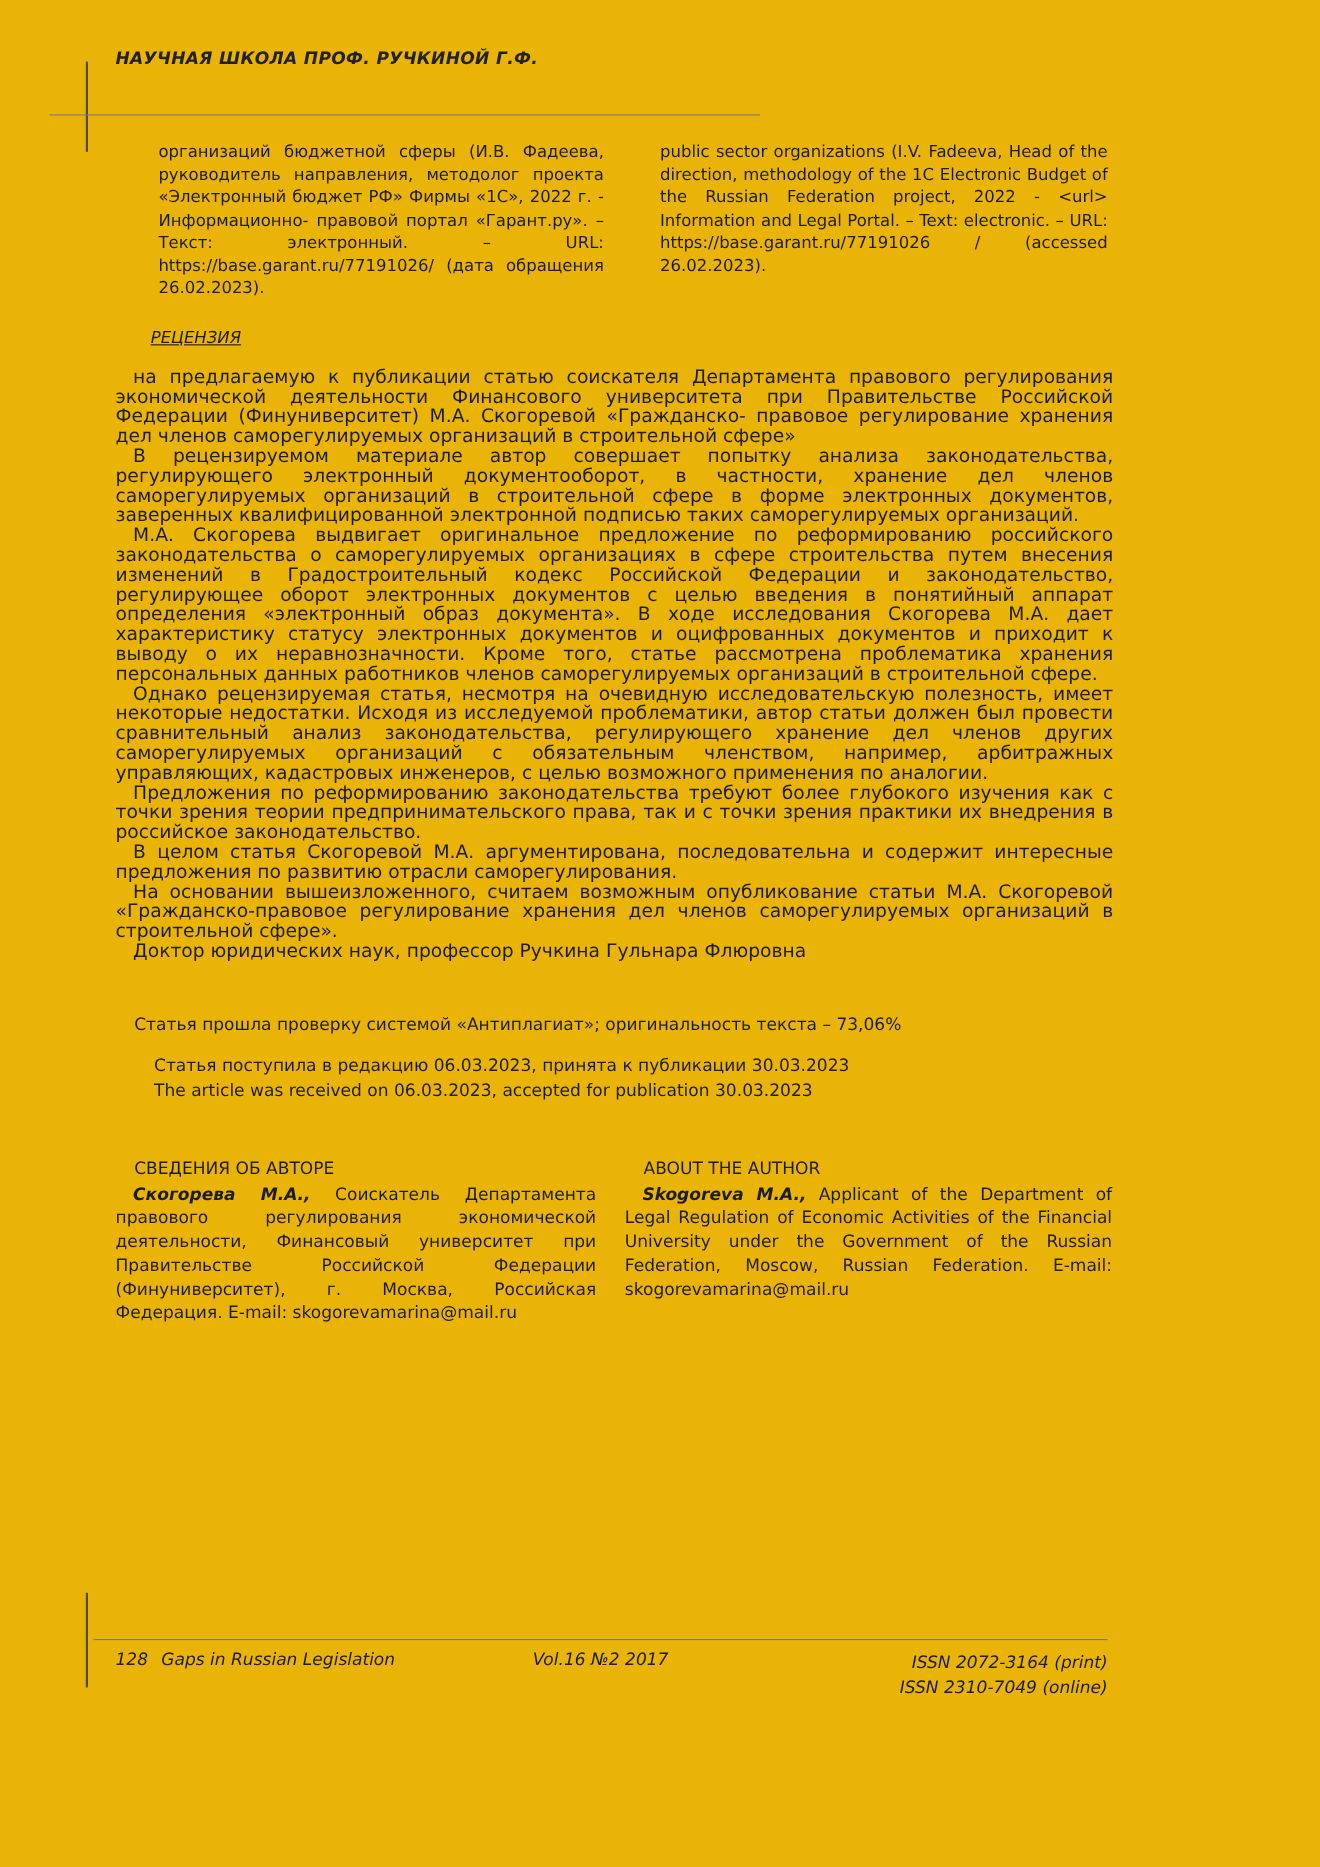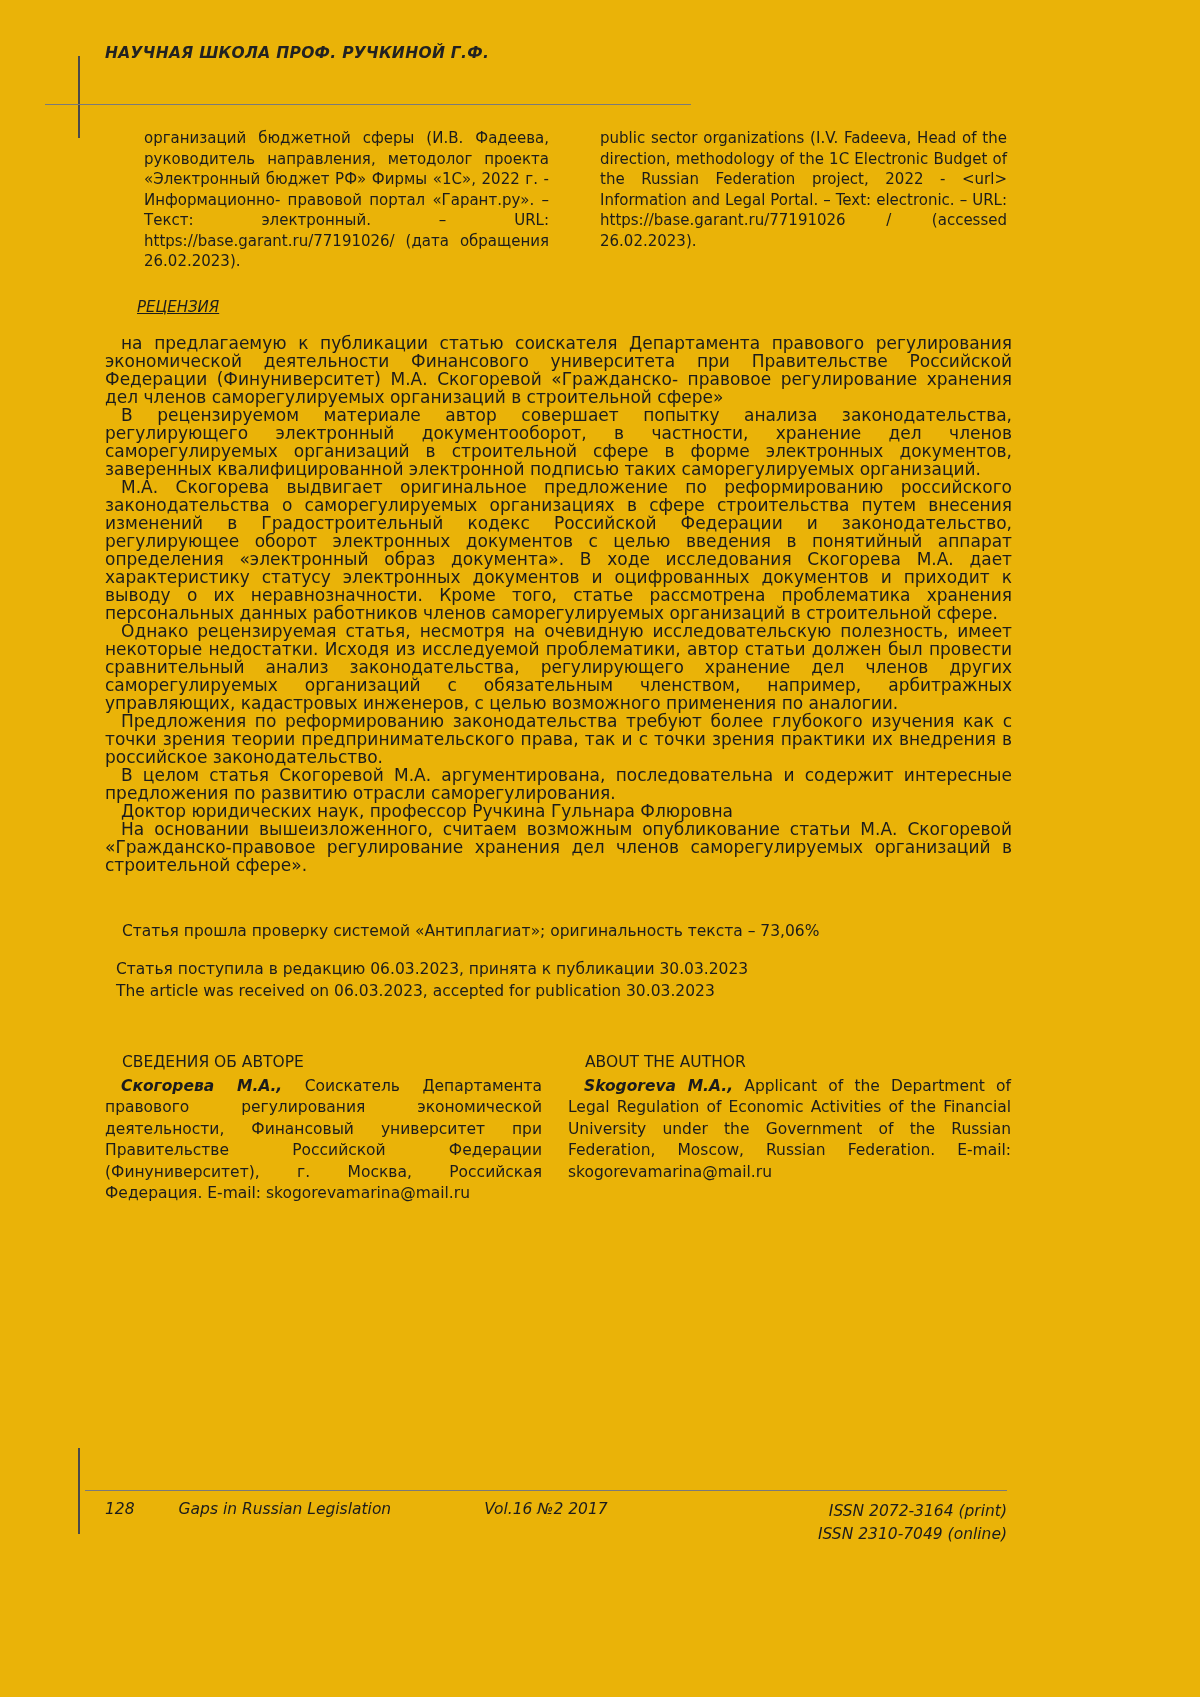--- a/index.html
+++ b/index.html
@@ -66,21 +66,21 @@
     text-indent: 16px;
   }
   .antiplagiat {
     position: absolute;
     left: 122px; top: 922px;
     width: 890px;
     font-size: 15.5px;
   }
   .received {
     position: absolute;
-    left: 116px; top: 958px;
+    left: 140px; top: 958px;
     width: 890px;
     font-size: 15.5px;
     line-height: 22px;
   }
   .author-col {
     position: absolute;
     top: 1052px;
     font-size: 15.5px;
     line-height: 21.5px;
     text-align: justify;
@@ -102,21 +102,21 @@
   }
   .footer {
     position: absolute;
     left: 85px; top: 1498px;
     width: 922px;
     font-size: 15.5px;
     font-style: italic;
     color: #1c1c1c;
   }
   .footer-left { position: absolute; left: 20px; top: 2px; white-space: nowrap; }
-  .footer-page-num { margin-right: 44px; }
+  .footer-page-num { margin-right: 12px; }
   .footer-center { position: absolute; left: 0; top: 2px; width: 100%; text-align: center; }
   .footer-right { position: absolute; right: 0; top: 2px; text-align: right; line-height: 23px; }
 </style>
 </head>
 <body>
 
 <div class="page">
 
   <div class="vline vline-top"></div>
   <div class="header-rule"></div>
@@ -128,22 +128,22 @@
 
   <div class="review-heading">РЕЦЕНЗИЯ</div>
 
   <div class="review-body">
     <p>на предлагаемую к публикации статью соискателя Департамента правового регулирования экономической деятельности Финансового университета при Правительстве Российской Федерации (Финуниверситет) М.А. Скогоревой «Гражданско- правовое регулирование хранения дел членов саморегулируемых организаций в строительной сфере»</p>
     <p>В рецензируемом материале автор совершает попытку анализа законодательства, регулирующего электронный документооборот, в частности, хранение дел членов саморегулируемых организаций в строительной сфере в форме электронных документов, заверенных квалифицированной электронной подписью таких саморегулируемых организаций.</p>
     <p>М.А. Скогорева выдвигает оригинальное предложение по реформированию российского законодательства о саморегулируемых организациях в сфере строительства путем внесения изменений в Градостроительный кодекс Российской Федерации и законодательство, регулирующее оборот электронных документов с целью введения в понятийный аппарат определения «электронный образ документа». В ходе исследования Скогорева М.А. дает характеристику статусу электронных документов и оцифрованных документов и приходит к выводу о их неравнозначности. Кроме того, статье рассмотрена проблематика хранения персональных данных работников членов саморегулируемых организаций в строительной сфере.</p>
     <p>Однако рецензируемая статья, несмотря на очевидную исследовательскую полезность, имеет некоторые недостатки. Исходя из исследуемой проблематики, автор статьи должен был провести сравнительный анализ законодательства, регулирующего хранение дел членов других саморегулируемых организаций с обязательным членством, например, арбитражных управляющих, кадастровых инженеров, с целью возможного применения по аналогии.</p>
     <p>Предложения по реформированию законодательства требуют более глубокого изучения как с точки зрения теории предпринимательского права, так и с точки зрения практики их внедрения в российское законодательство.</p>
     <p>В целом статья Скогоревой М.А. аргументирована, последовательна и содержит интересные предложения по развитию отрасли саморегулирования.</p>
+    <p>На основании вышеизложенного, считаем возможным опубликование статьи М.А. Скогоревой «Гражданско-правовое регулирование хранения дел членов саморегулируемых организаций в строительной сфере».</p>
     <p>Доктор юридических наук, профессор Ручкина Гульнара Флюровна</p>
-    <p>На основании вышеизложенного, считаем возможным опубликование статьи М.А. Скогоревой «Гражданско-правовое регулирование хранения дел членов саморегулируемых организаций в строительной сфере».</p>
   </div>
 
   <div class="antiplagiat">Статья прошла проверку системой «Антиплагиат»; оригинальность текста – 73,06%</div>
 
   <div class="received">
     <div>Статья поступила в редакцию 06.03.2023, принята к публикации 30.03.2023</div>
     <div>The article was received on 06.03.2023, accepted for publication 30.03.2023</div>
   </div>
 
   <div class="author-col author-en">

